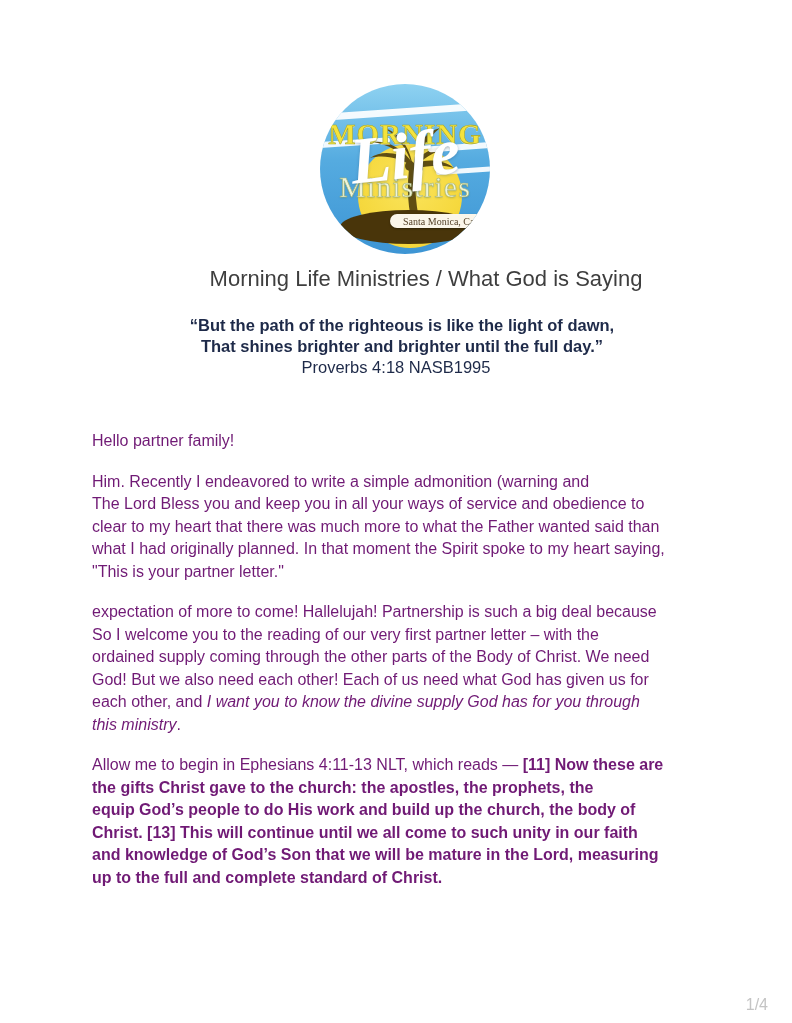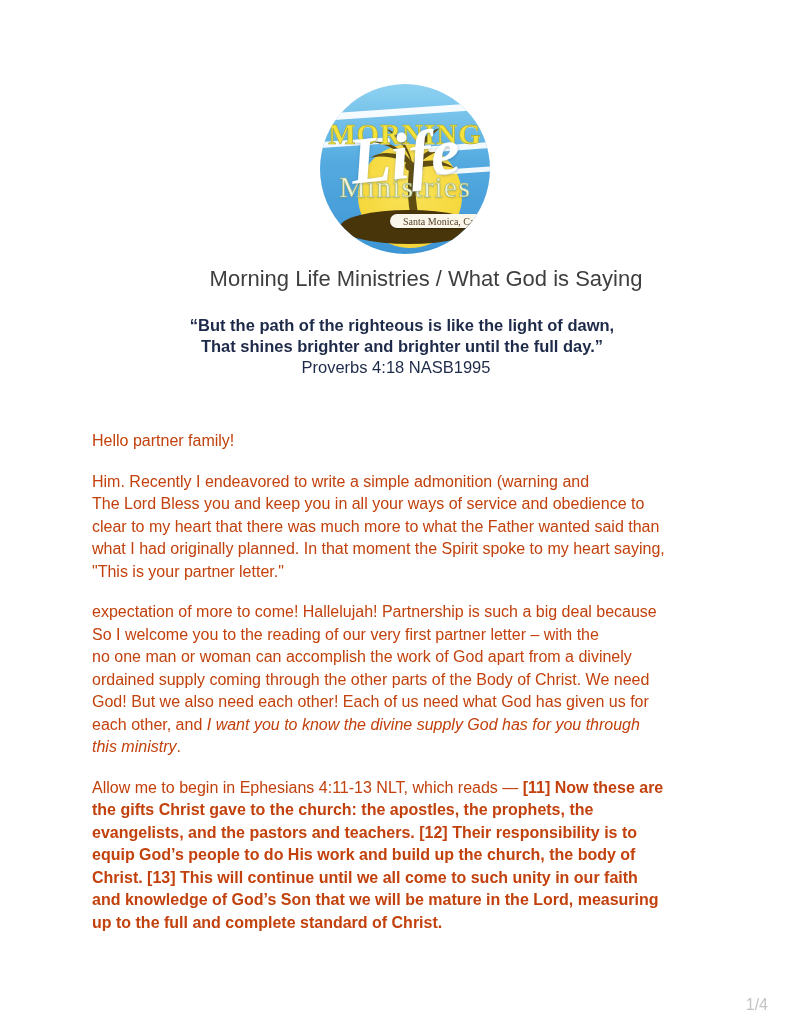--- a/index.html
+++ b/index.html
@@ -55,21 +55,21 @@
     font-size:22px; font-weight:normal; color:#3e3e3e; margin:0;padding-left:30px;
   }
   .scripture { position:absolute; left:0; top:315px; width:100%; text-align:center;
                color:#1e2a49; font-size:16.5px; line-height:21px; }
   .scripture .sline { font-weight:bold;padding-left:12px; }
   .scripture .sref  { font-weight:normal; }
 
   
   .letter {
     position:absolute; left:92px; top:430px; width:640px;
-    font-size:16px; line-height:22.5px; color:#c2410c;
+    font-size:16px; line-height:22.5px; color:#701a75;
   }
   .para { margin:0 0 18px 0; }
   .ln { white-space:nowrap; }
   .ln .b { font-weight:bold; }
   .ln .i { font-style:italic; }
 
   
   .page-indicator {
     position:absolute; right:24px; bottom:9px;
     font-size:16px; color:#c4c4c4;
@@ -124,30 +124,28 @@
       <div class="para">
         <div class="ln"><span>Him. Recently I endeavored to write a simple admonition (warning and</span></div>
         <div class="ln"><span>The Lord Bless you and keep you in all your ways of service and obedience to</span></div>
         <div class="ln"><span>clear to my heart that there was much more to what the Father wanted said than</span></div>
         <div class="ln"><span>what I had originally planned. In that moment the Spirit spoke to my heart saying,</span></div>
         <div class="ln"><span>"This is your partner letter."</span></div>
       </div>
       <div class="para">
         <div class="ln"><span>expectation of more to come! Hallelujah! Partnership is such a big deal because</span></div>
         <div class="ln"><span>So I welcome you to the reading of our very first partner letter – with the</span></div>
-        <div class="ln"><span>no one man or woman can accomplish the work of God apart from a divinely</span></div>
         <div class="ln"><span>ordained supply coming through the other parts of the Body of Christ. We need</span></div>
         <div class="ln"><span>God! But we also need each other! Each of us need what God has given us for</span></div>
         <div class="ln"><span>each other, and </span><span class="i">I want you to know the divine supply God has for you through</span></div>
         <div class="ln"><span class="i">this ministry</span><span>.</span></div>
       </div>
       <div class="para">
         <div class="ln"><span>Allow me to begin in Ephesians 4:11-13 NLT, which reads — </span><span class="b">[11] Now these are</span></div>
         <div class="ln"><span class="b">the gifts Christ gave to the church: the apostles, the prophets, the</span></div>
-        <div class="ln"><span class="b">evangelists, and the pastors and teachers. [12] Their responsibility is to</span></div>
         <div class="ln"><span class="b">equip God’s people to do His work and build up the church, the body of</span></div>
         <div class="ln"><span class="b">Christ. [13] This will continue until we all come to such unity in our faith</span></div>
         <div class="ln"><span class="b">and knowledge of God’s Son that we will be mature in the Lord, measuring</span></div>
         <div class="ln"><span class="b">up to the full and complete standard of Christ.</span></div>
       </div>
     </div>
 
   <div class="page-indicator">1/4</div>
 
 </div>

